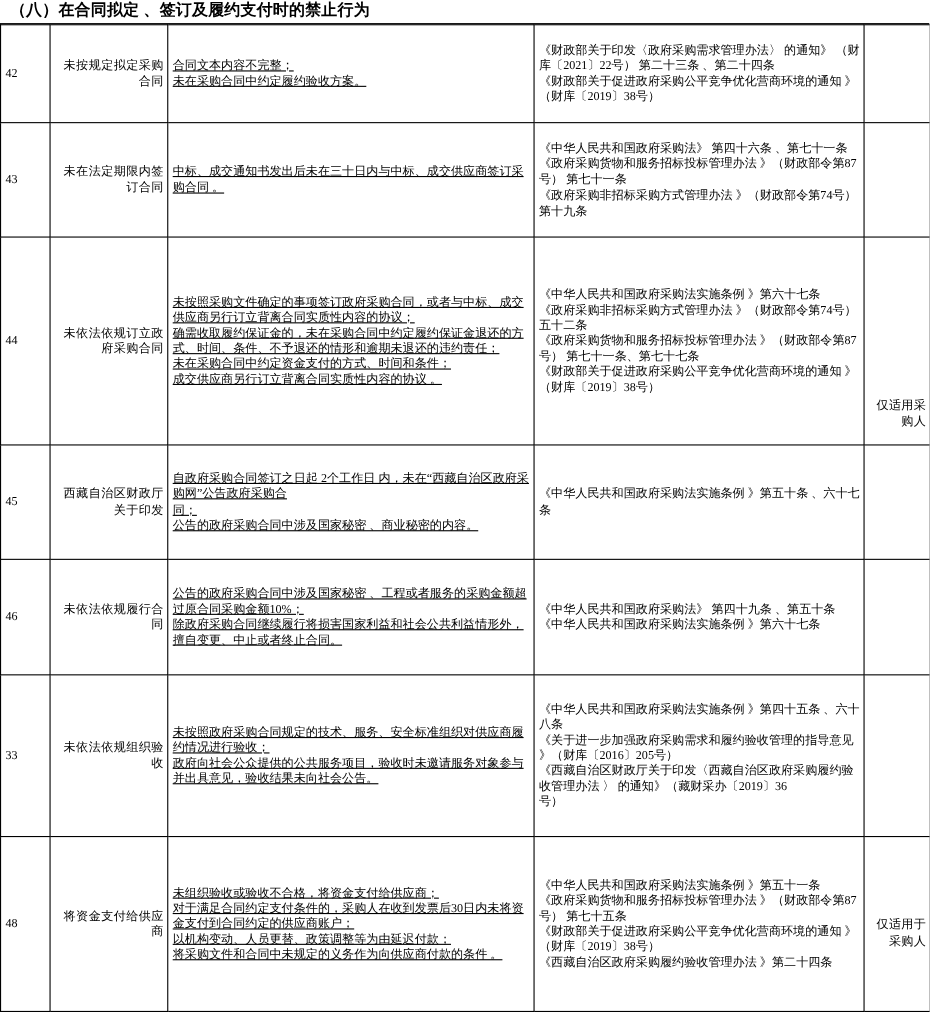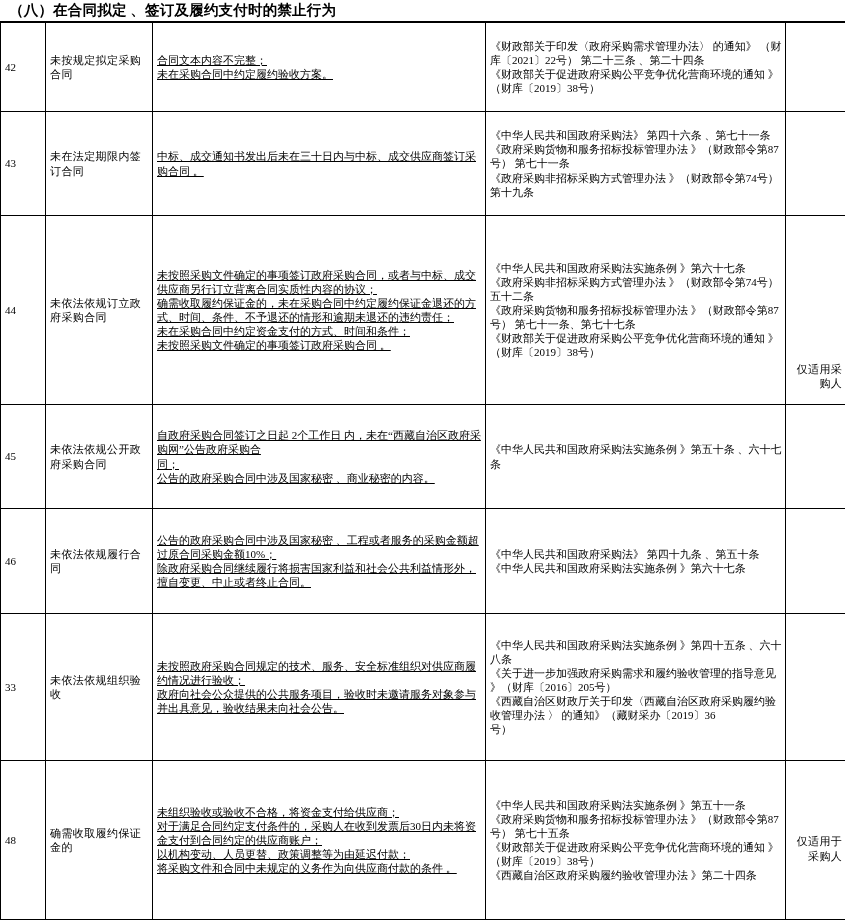--- a/index.html
+++ b/index.html
@@ -57,20 +57,21 @@
     font-family: "Liberation Serif", "DejaVu Serif", serif;
     vertical-align: middle;
     padding: 0;
   }
   td.c-title {
     width: 107px;
     vertical-align: middle;
     padding-left: 6px;
     padding-right: 2px;
     letter-spacing: 0.4px;
+    text-align: right;
   }
   td.c-desc {
     width: 333px;
     vertical-align: top;
     padding-top: 3px;
     padding-left: 5px;
     padding-right: 3px;
     text-decoration: underline;
   }
   td.c-basis {
@@ -128,34 +129,34 @@
         <td class="c-remark"></td>
       </tr>
 
       <tr style="height:189px">
         <td class="c-num">44</td>
         <td class="c-title">未依法依规订立政府采购合同</td>
         <td class="c-desc">
           <span class="ln">未按照采购文件确定的事项签订政府采购合同，或者与中标、成交供应商另行订立背离合同实质性内容的协议；</span>
           <span class="ln">确需收取履约保证金的，未在采购合同中约定履约保证金退还的方式、时间、条件、不予退还的情形和逾期未退还的违约责任；</span>
           <span class="ln">未在采购合同中约定资金支付的方式、时间和条件；</span>
-          <span class="ln">未按照采购文件确定的事项签订政府采购合同 。</span>
+          <span class="ln">成交供应商另行订立背离合同实质性内容的协议 。</span>
         </td>
         <td class="c-basis" style="vertical-align:middle">
           <span class="ln">《中华人民共和国政府采购法实施条例 》第六十七条</span>
           <span class="ln">《政府采购非招标采购方式管理办法 》（财政部令第74号）五十二条</span>
           <span class="ln">《政府采购货物和服务招标投标管理办法 》（财政部令第87号） 第七十一条、第七十七条</span>
           <span class="ln">《财政部关于促进政府采购公平竞争优化营商环境的通知 》（财库〔2019〕38号）</span>
         </td>
         <td class="c-remark" style="vertical-align:bottom;padding-bottom:14px">仅适用采购人</td>
       </tr>
 
       <tr style="height:104px">
         <td class="c-num">45</td>
-        <td class="c-title">未依法依规公开政府采购合同</td>
+        <td class="c-title">西藏自治区财政厅关于印发</td>
         <td class="c-desc">
           <span class="ln">自政府采购合同签订之日起 2个工作日 内，未在“西藏自治区政府采购网”公告政府采购合</span>
           <span class="ln">同；</span>
           <span class="ln">公告的政府采购合同中涉及国家秘密 、商业秘密的内容。</span>
         </td>
         <td class="c-basis" style="vertical-align:middle">
           <span class="ln">《中华人民共和国政府采购法实施条例 》第五十条 、六十七条</span>
         </td>
         <td class="c-remark"></td>
       </tr>
@@ -185,21 +186,21 @@
           <span class="ln">《中华人民共和国政府采购法实施条例 》第四十五条 、六十八条</span>
           <span class="ln">《关于进一步加强政府采购需求和履约验收管理的指导意见 》（财库〔2016〕205号）</span>
           <span class="ln">《西藏自治区财政厅关于印发〈西藏自治区政府采购履约验收管理办法 〉 的通知》（藏财采办〔2019〕36</span>
           <span class="ln">号）</span>
         </td>
         <td class="c-remark"></td>
       </tr>
 
       <tr style="height:159px">
         <td class="c-num">48</td>
-        <td class="c-title">确需收取履约保证金的</td>
+        <td class="c-title">将资金支付给供应商</td>
         <td class="c-desc">
           <span class="ln">未组织验收或验收不合格，将资金支付给供应商；</span>
           <span class="ln">对于满足合同约定支付条件的，采购人在收到发票后30日内未将资金支付到合同约定的供应商账户；</span>
           <span class="ln">以机构变动、人员更替、政策调整等为由延迟付款；</span>
           <span class="ln">将采购文件和合同中未规定的义务作为向供应商付款的条件 。</span>
         </td>
         <td class="c-basis">
           <span class="ln">《中华人民共和国政府采购法实施条例 》第五十一条</span>
           <span class="ln">《政府采购货物和服务招标投标管理办法 》（财政部令第87号） 第七十五条</span>
           <span class="ln">《财政部关于促进政府采购公平竞争优化营商环境的通知 》（财库〔2019〕38号）</span>

